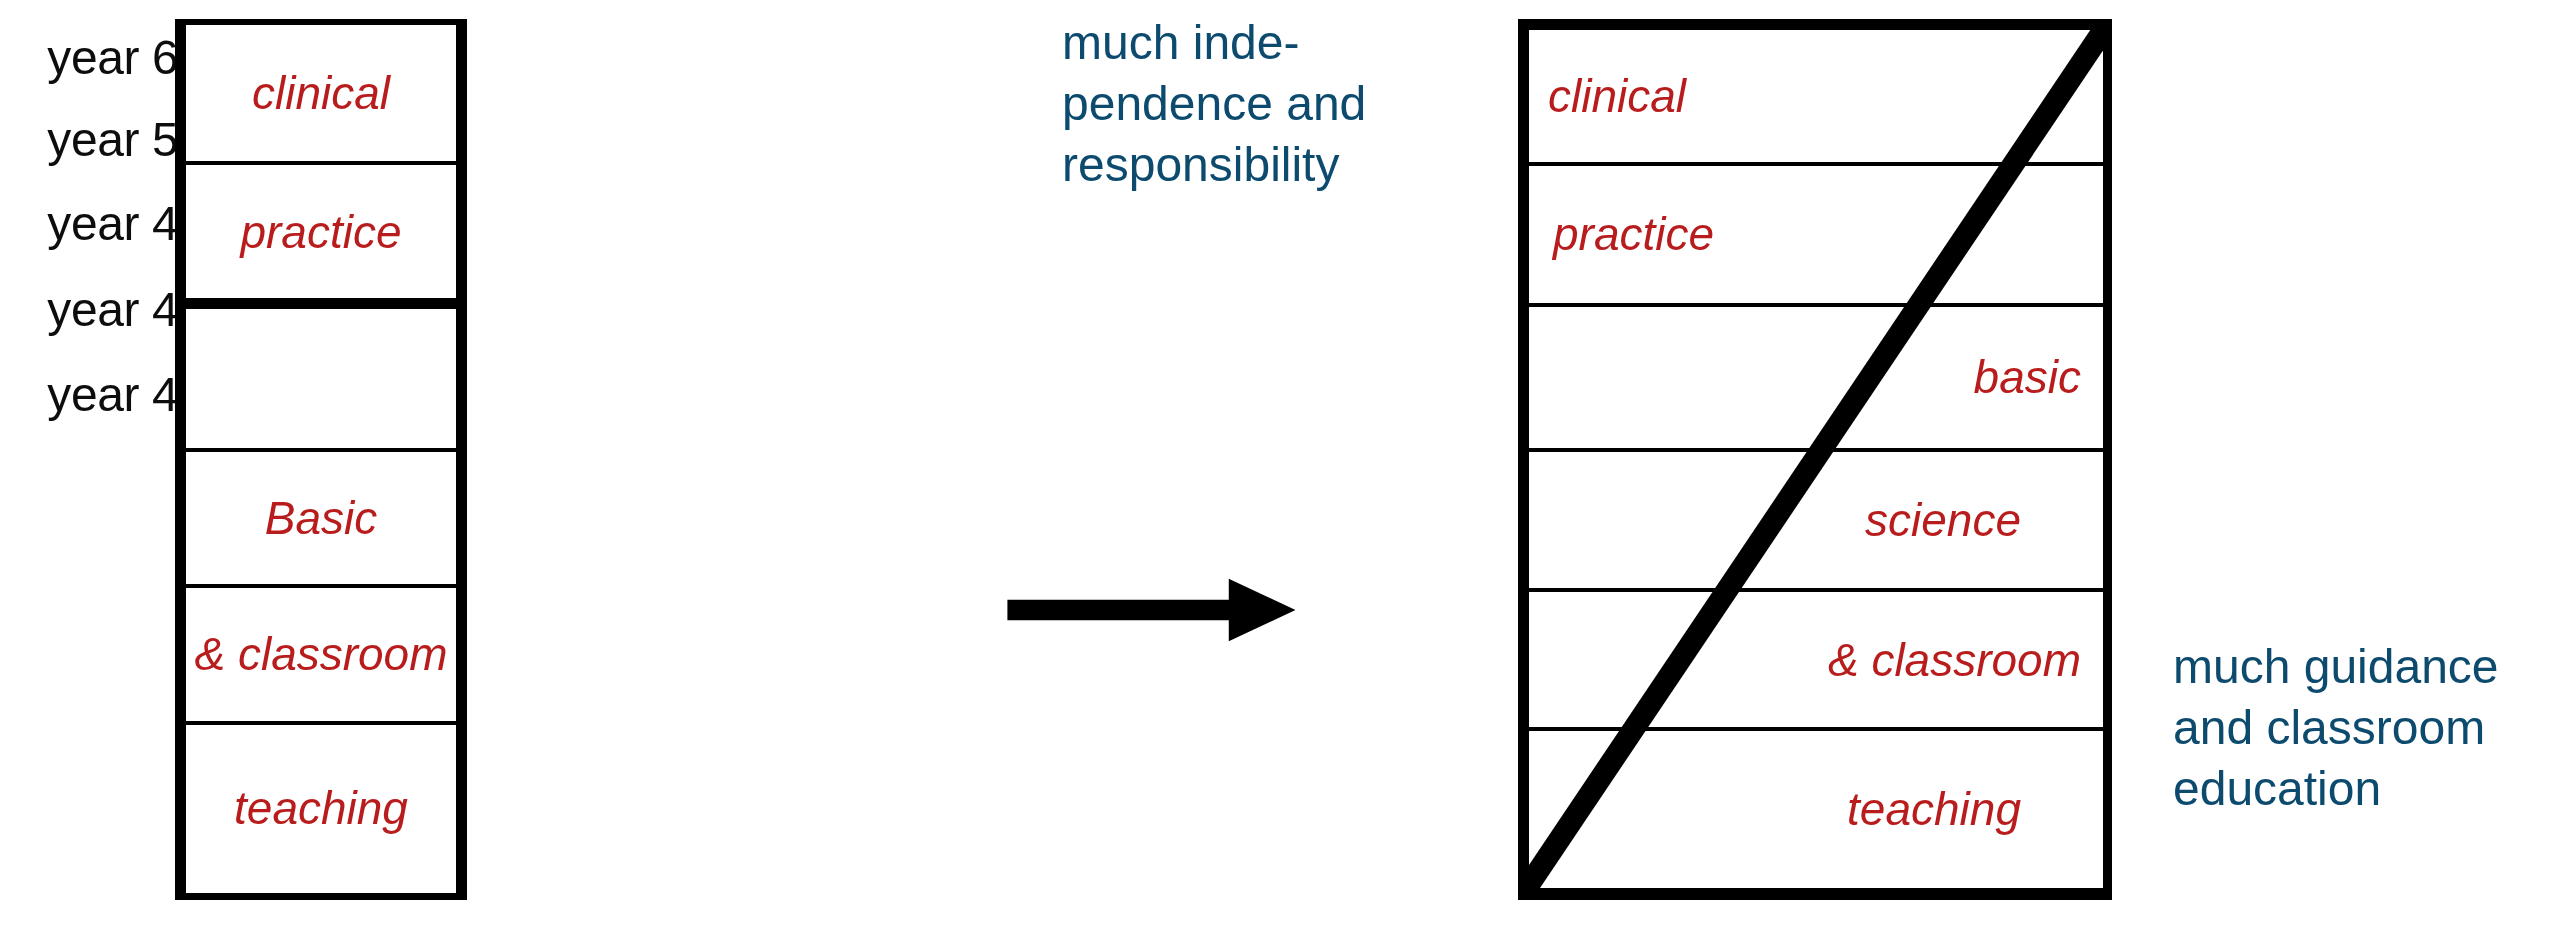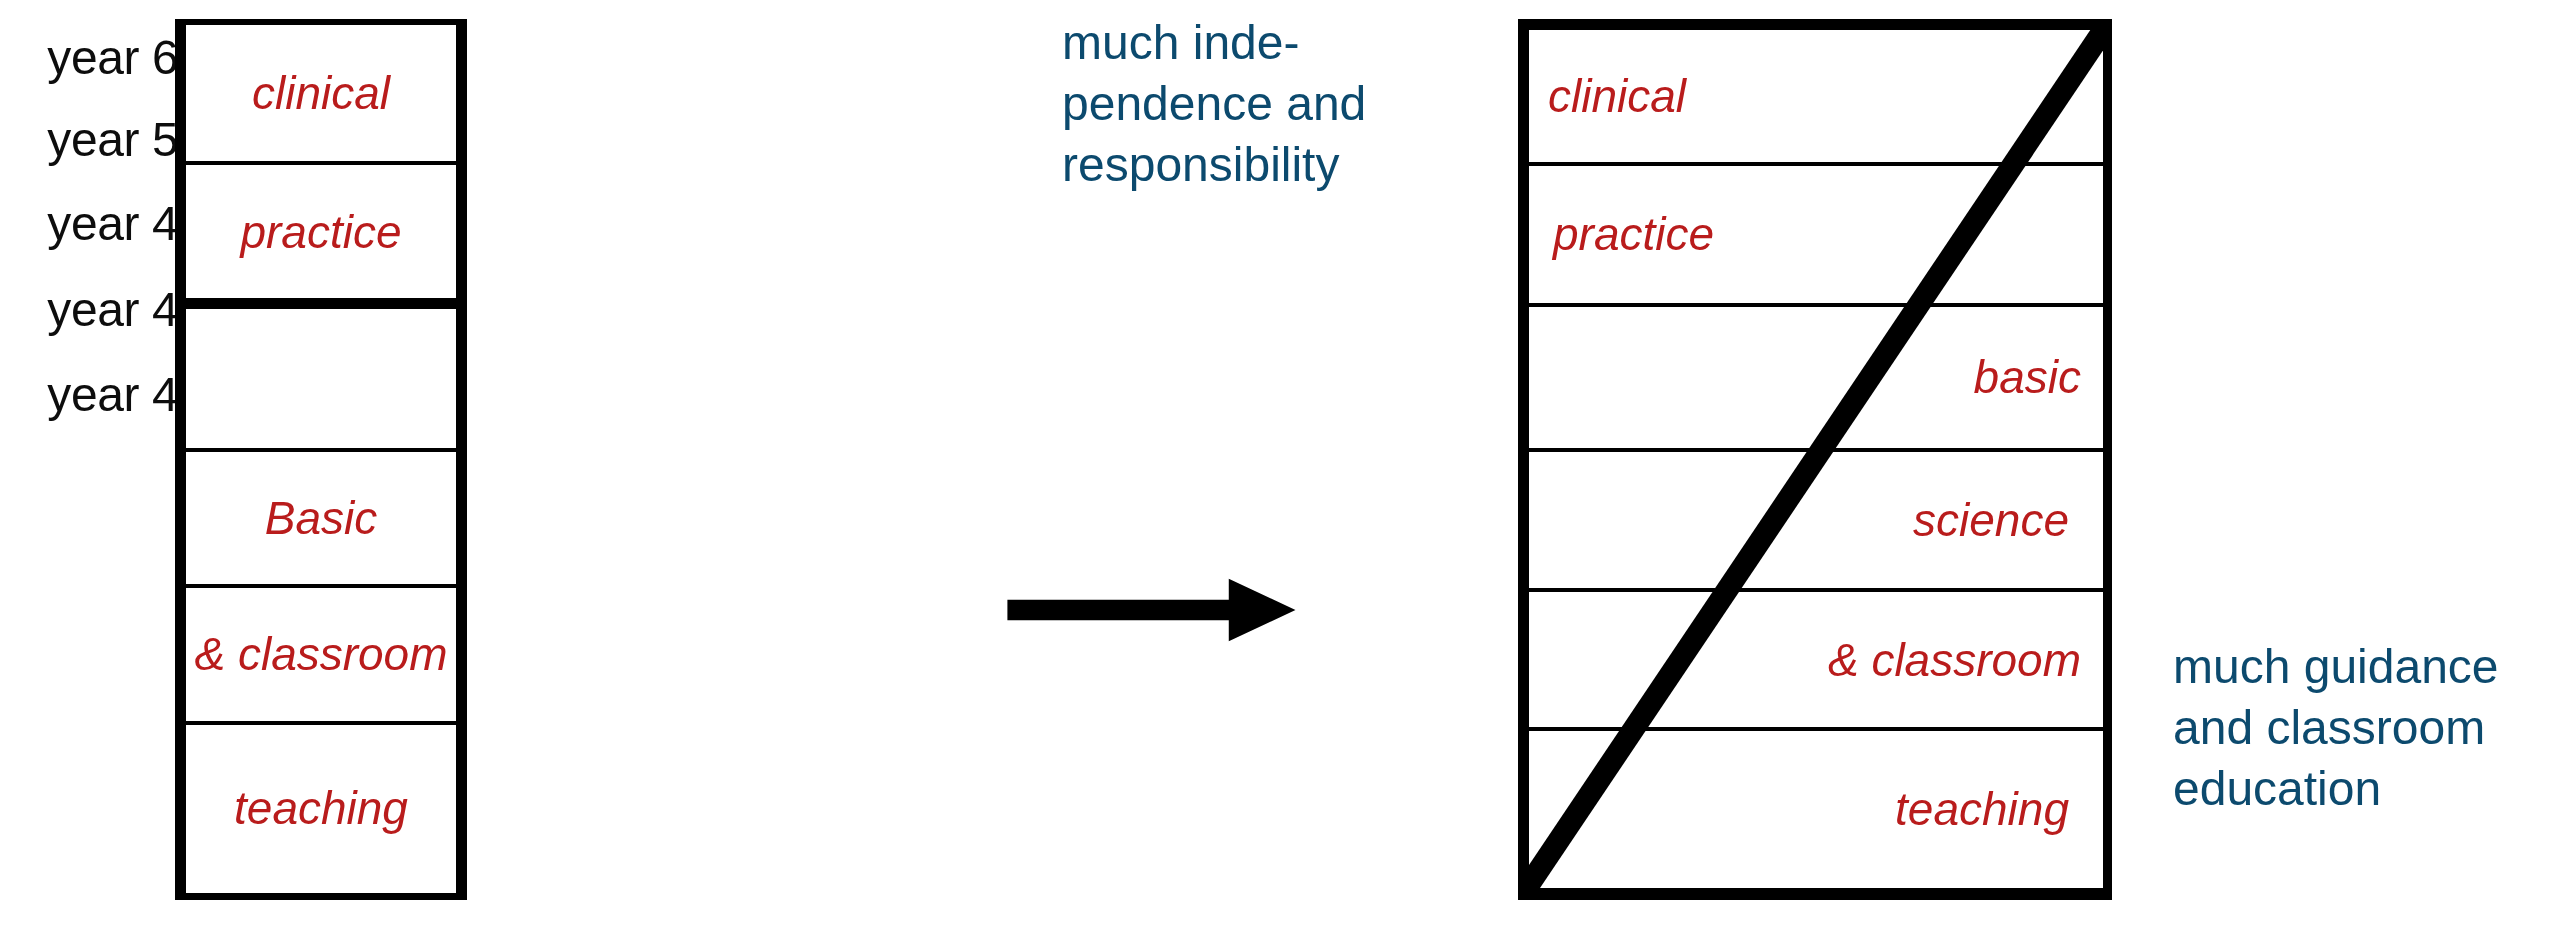--- a/index.html
+++ b/index.html
@@ -67,21 +67,21 @@
   }
   #right-box .inner{position:absolute;left:0;top:0;right:0;bottom:0;overflow:visible;}
   .rrow{position:absolute;left:0;right:0;box-sizing:border-box;}
   .rrow .cell{
     position:absolute;left:0;right:0;top:0;bottom:0;
     display:flex;align-items:center;
   }
   .cell.al-left{justify-content:flex-start;padding-left:19px;}
   .cell.al-midleft{justify-content:flex-start;padding-left:24px;}
   .cell.al-right{justify-content:flex-end;padding-right:22px;}
-  .cell.al-rightish{justify-content:flex-end;padding-right:34px;}
+  .cell.al-rightish{justify-content:flex-end;padding-right:82px;}
 
   .diagonal-svg{
     position:absolute;left:0;top:0;width:100%;height:100%;
     pointer-events:none;
   }
 
   
   .annotation{
     position:absolute;
     font-size:48px;line-height:61px;

